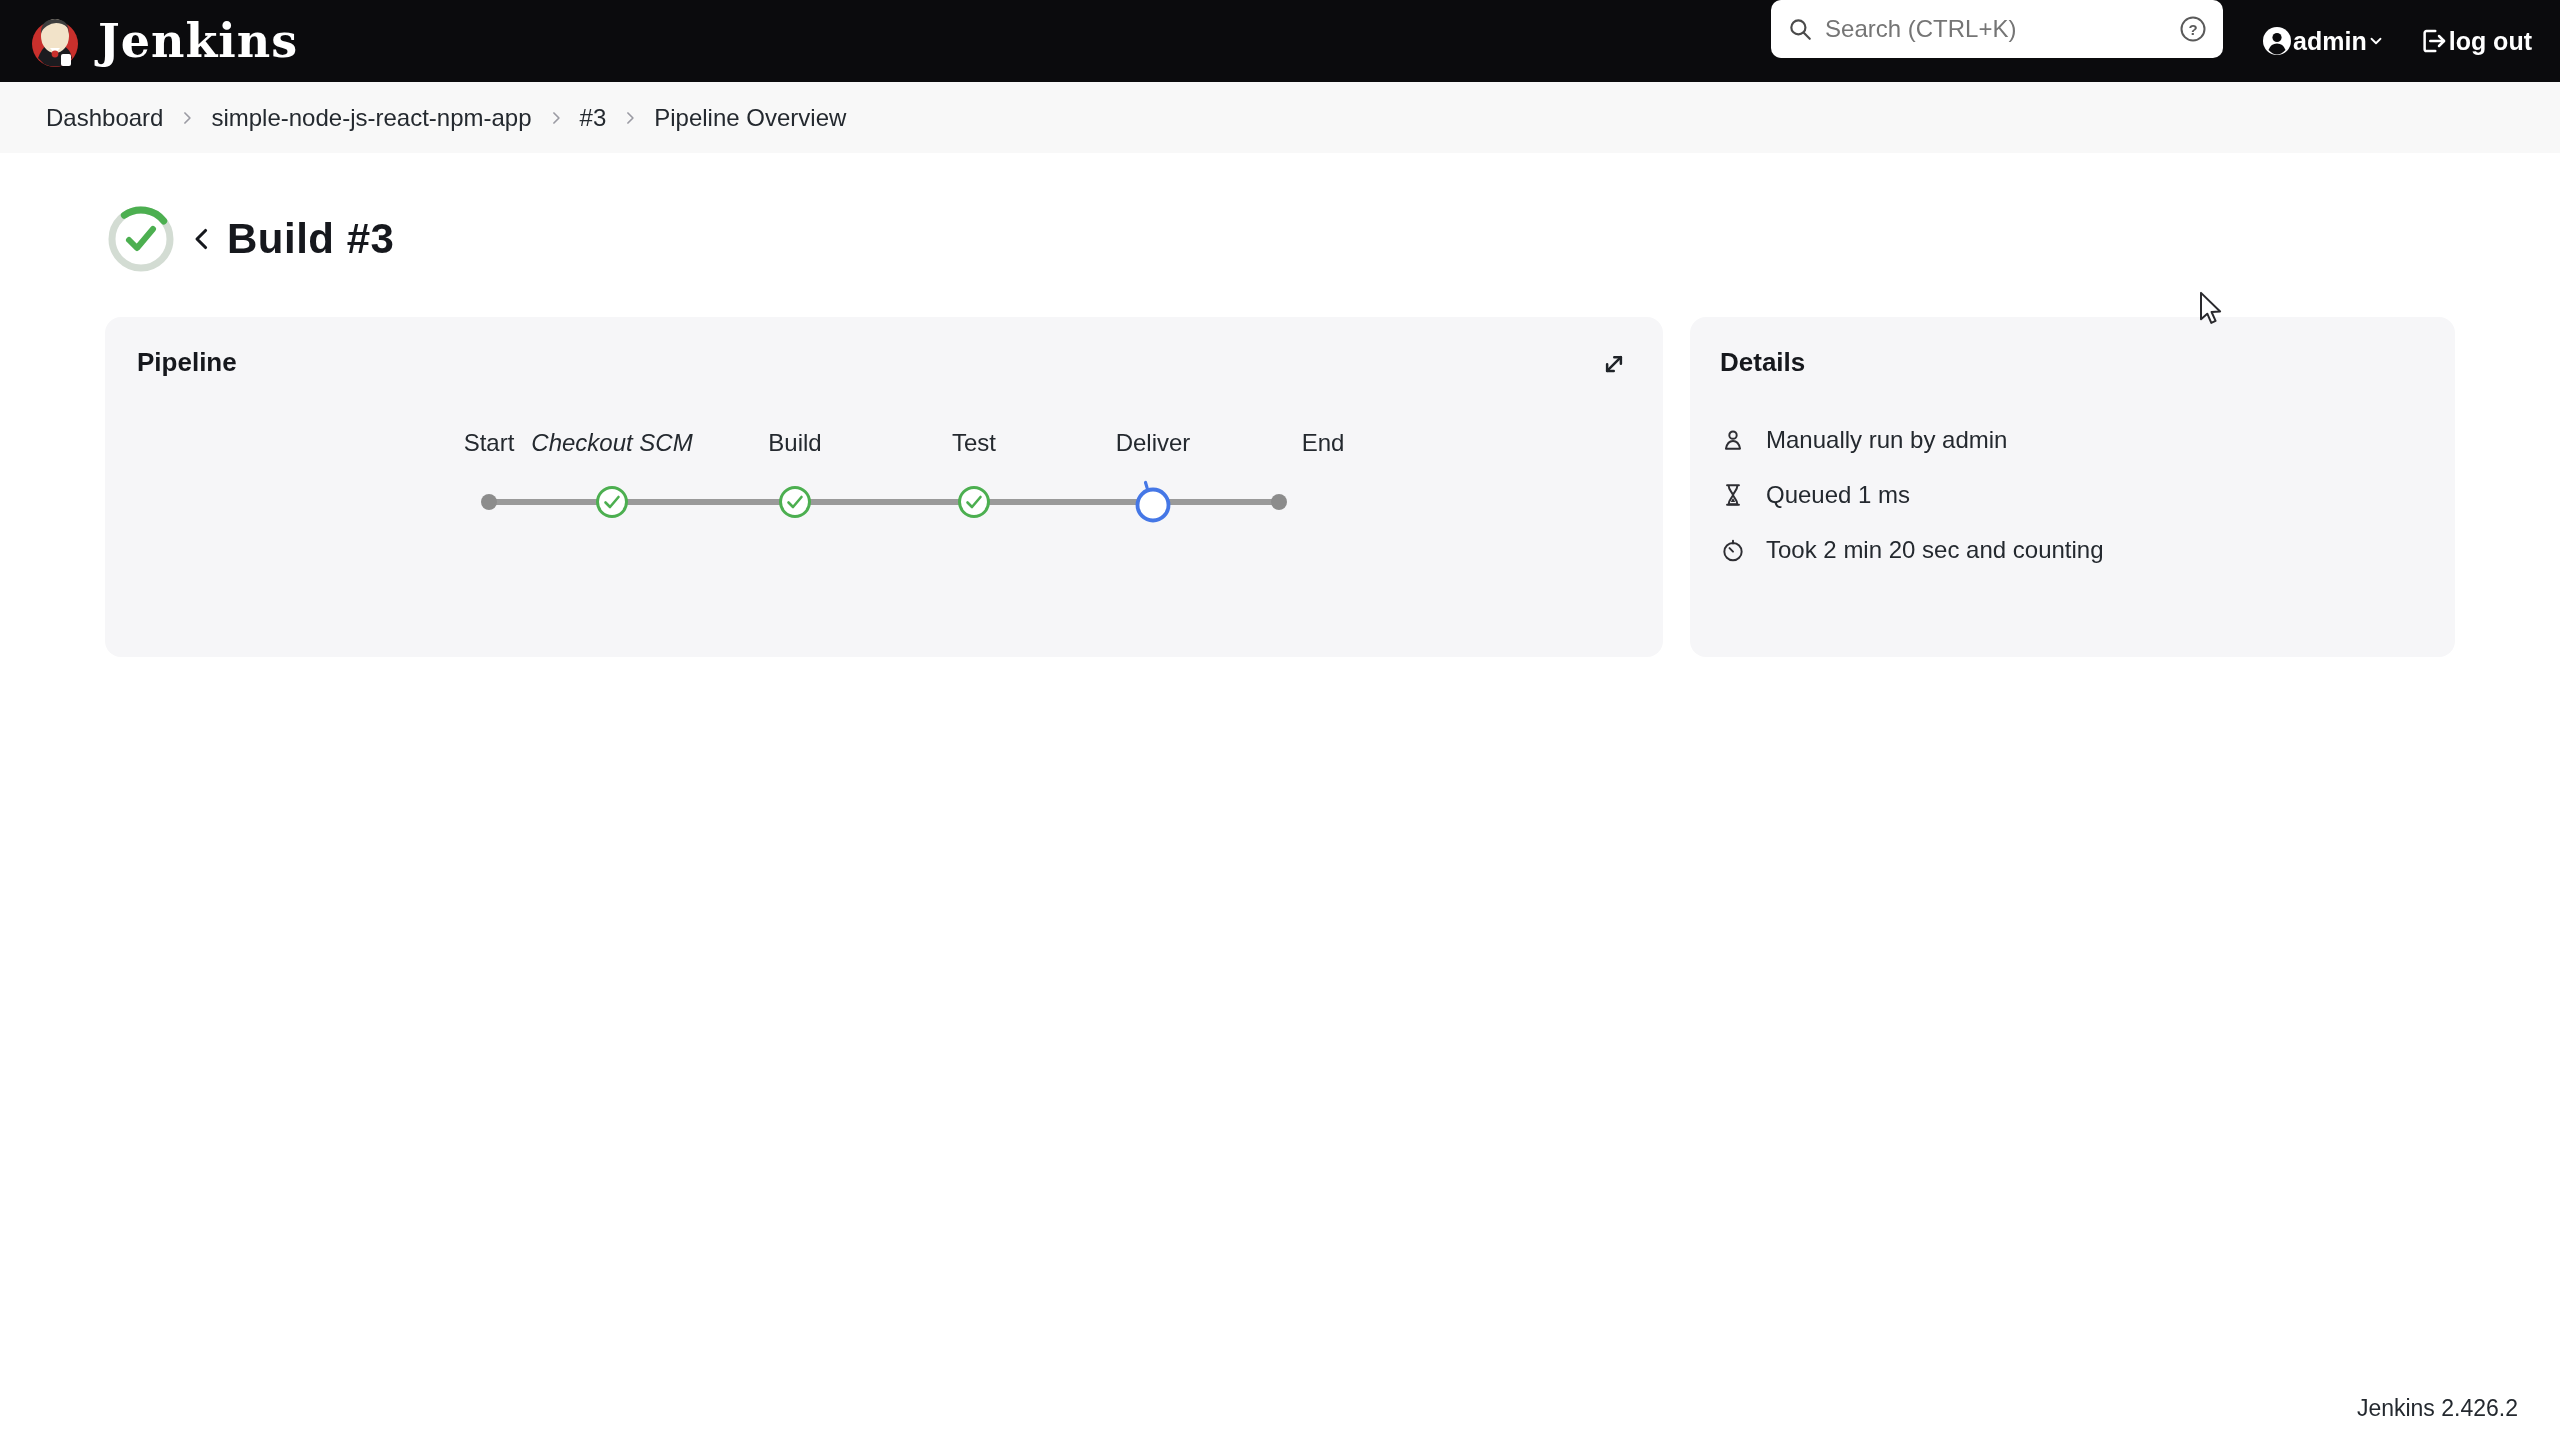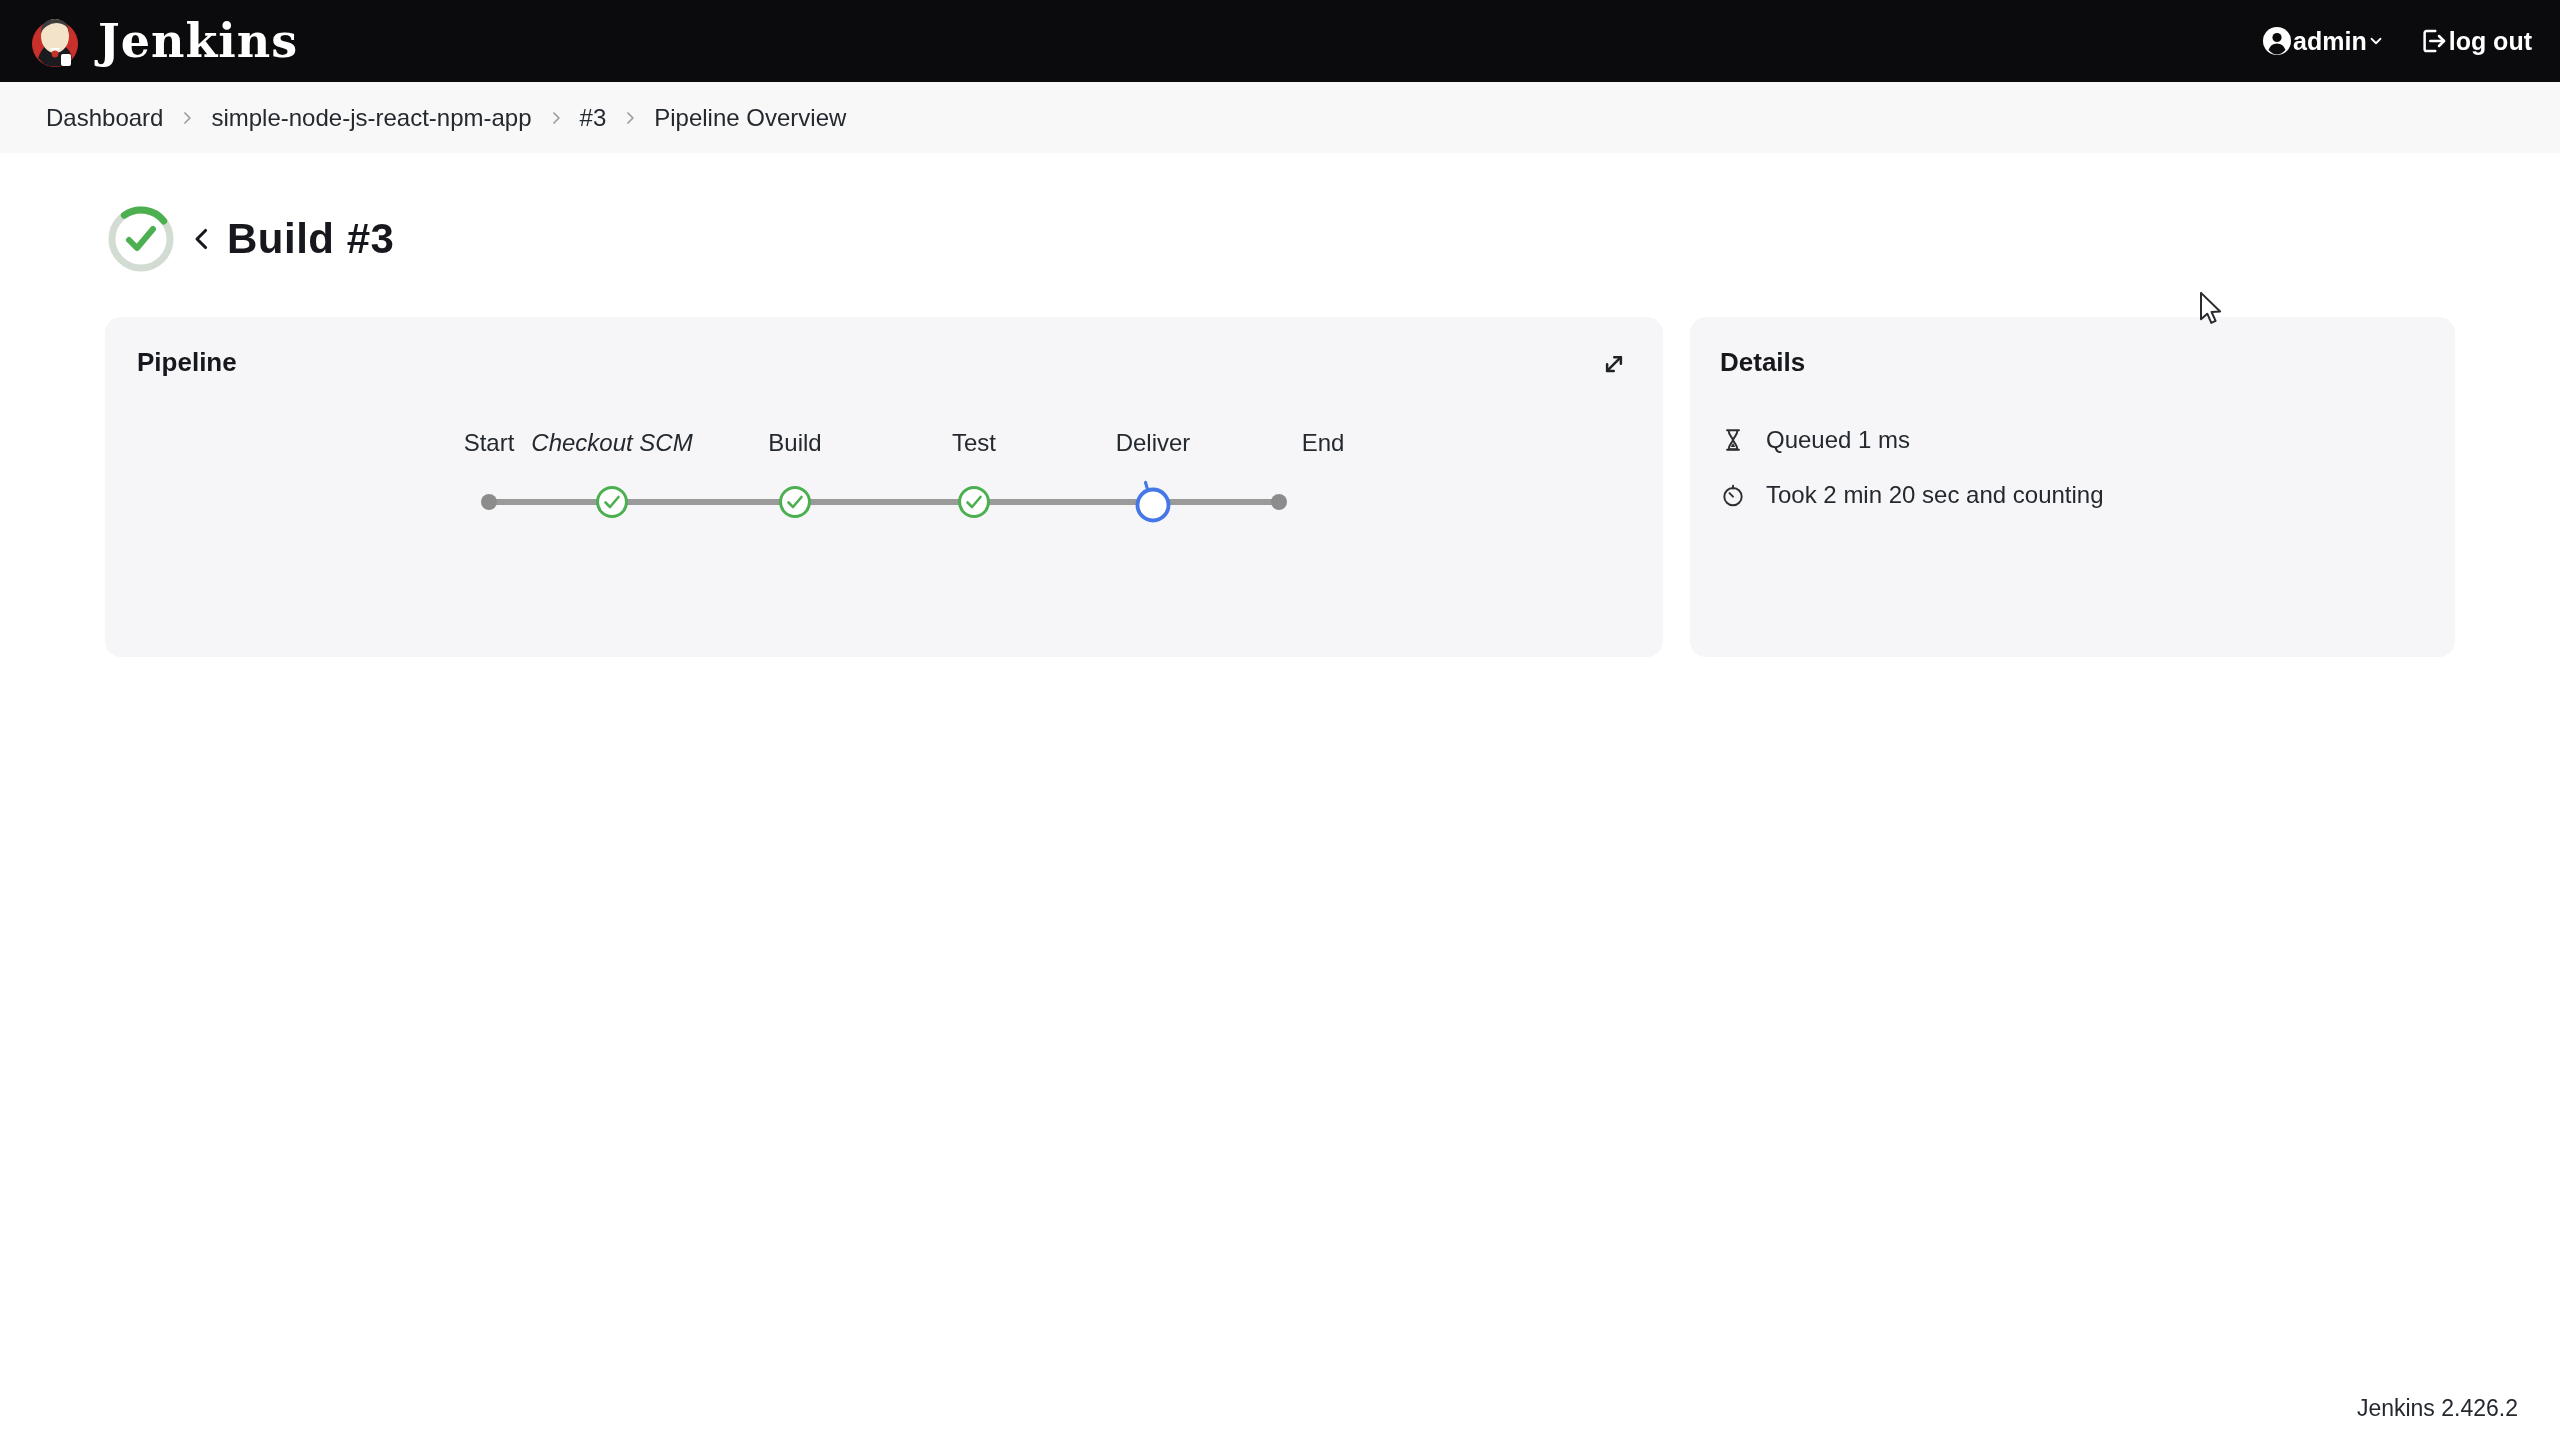--- a/index.html
+++ b/index.html
@@ -124,20 +124,31 @@
       <path d="M13 20 Q12 6 27 5 Q42 6 41 20 Q41 12 34 10 Q26 7 19 12 Q14 15 13 20Z" fill="#3d3d3d"></path>
       <path d="M22 34 L27 40 L32 34 Z" fill="#ffffff"></path>
       <circle cx="27" cy="40" r="3.4" fill="#c9302c"></circle>
       <rect x="33" y="40" width="10" height="12" rx="2" fill="#ffffff"></rect>
     </svg>
     <span class="brand">Jenkins</span>
   </div>
 
   <div class="topbar-spacer"></div>
 
+  <div class="searchbox">
+    <svg width="26" height="26" viewBox="0 0 24 24">
+      <circle cx="10.5" cy="10.5" r="6.5" fill="none" stroke="#4b4b4b" stroke-width="2"></circle>
+      <path d="M15.5 15.5 L21 21" stroke="#4b4b4b" stroke-width="2" stroke-linecap="round"></path>
+    </svg>
+    <input type="text" placeholder="Search (CTRL+K)" style="">
+    <svg width="28" height="28" viewBox="0 0 28 28" style="cursor:pointer">
+      <circle cx="14" cy="14" r="11.5" fill="none" stroke="#5a5a5a" stroke-width="2"></circle>
+      <text x="14" y="19.5" text-anchor="middle" font-size="15" font-weight="bold" fill="#5a5a5a" font-family="Liberation Sans, sans-serif">?</text>
+    </svg>
+  </div>
 
   <div class="user-menu">
     <svg width="32" height="32" viewBox="0 0 32 32">
       <circle cx="16" cy="16" r="14" fill="#ffffff"></circle>
       <circle cx="16" cy="12.5" r="4.6" fill="#0b0b0d"></circle>
       <path d="M7.5 25 Q10 18.6 16 18.6 Q22 18.6 24.5 25 Q20 29.5 16 29.5 Q12 29.5 7.5 25Z" fill="#0b0b0d"></path>
     </svg>
     <span>admin</span>
     <svg width="18" height="18" viewBox="0 0 24 24">
       <path d="M6 9l6 6 6-6" fill="none" stroke="#ffffff" stroke-width="2.4" stroke-linecap="round" stroke-linejoin="round"></path>
@@ -245,20 +256,27 @@
             </svg>
           </div>
         </div>
     </section>
 
     <section class="card details-card">
       <h2 class="card-title">Details</h2>
       <ul class="details-list">
           <li class="details-row">
             <svg width="26" height="26" viewBox="0 0 24 24">
+              <circle cx="12" cy="7.5" r="3.4" fill="none" stroke="#2e2e33" stroke-width="1.8"></circle>
+              <path d="M5.5 20c1-5 3.4-7 6.5-7s5.5 2 6.5 7z" fill="none" stroke="#2e2e33" stroke-width="1.8" stroke-linejoin="round"></path>
+            </svg>
+            <span class="details-text">Manually run by admin</span>
+          </li>
+          <li class="details-row">
+            <svg width="26" height="26" viewBox="0 0 24 24">
               <path d="M6.5 3h11M6.5 21h11" stroke="#2e2e33" stroke-width="1.8" stroke-linecap="round"></path>
               <path d="M8 3.5c0 4 3 5.5 4 8.5 1-3 4-4.5 4-8.5M8 20.5c0-4 3-5.5 4-8.5 1 3 4 4.5 4 8.5z" fill="none" stroke="#2e2e33" stroke-width="1.8" stroke-linejoin="round"></path>
               <path d="M10 18.5c.6-1.6 1.3-2.4 2-3.5.7 1.1 1.4 1.9 2 3.5z" fill="#2e2e33"></path>
             </svg>
             <span class="details-text">Queued 1 ms</span>
           </li>
           <li class="details-row">
             <svg width="26" height="26" viewBox="0 0 24 24">
               <circle cx="12" cy="13.5" r="8" fill="none" stroke="#2e2e33" stroke-width="1.8"></circle>
               <path d="M12 3.5v2.5" stroke="#2e2e33" stroke-width="1.8" stroke-linecap="round"></path>

